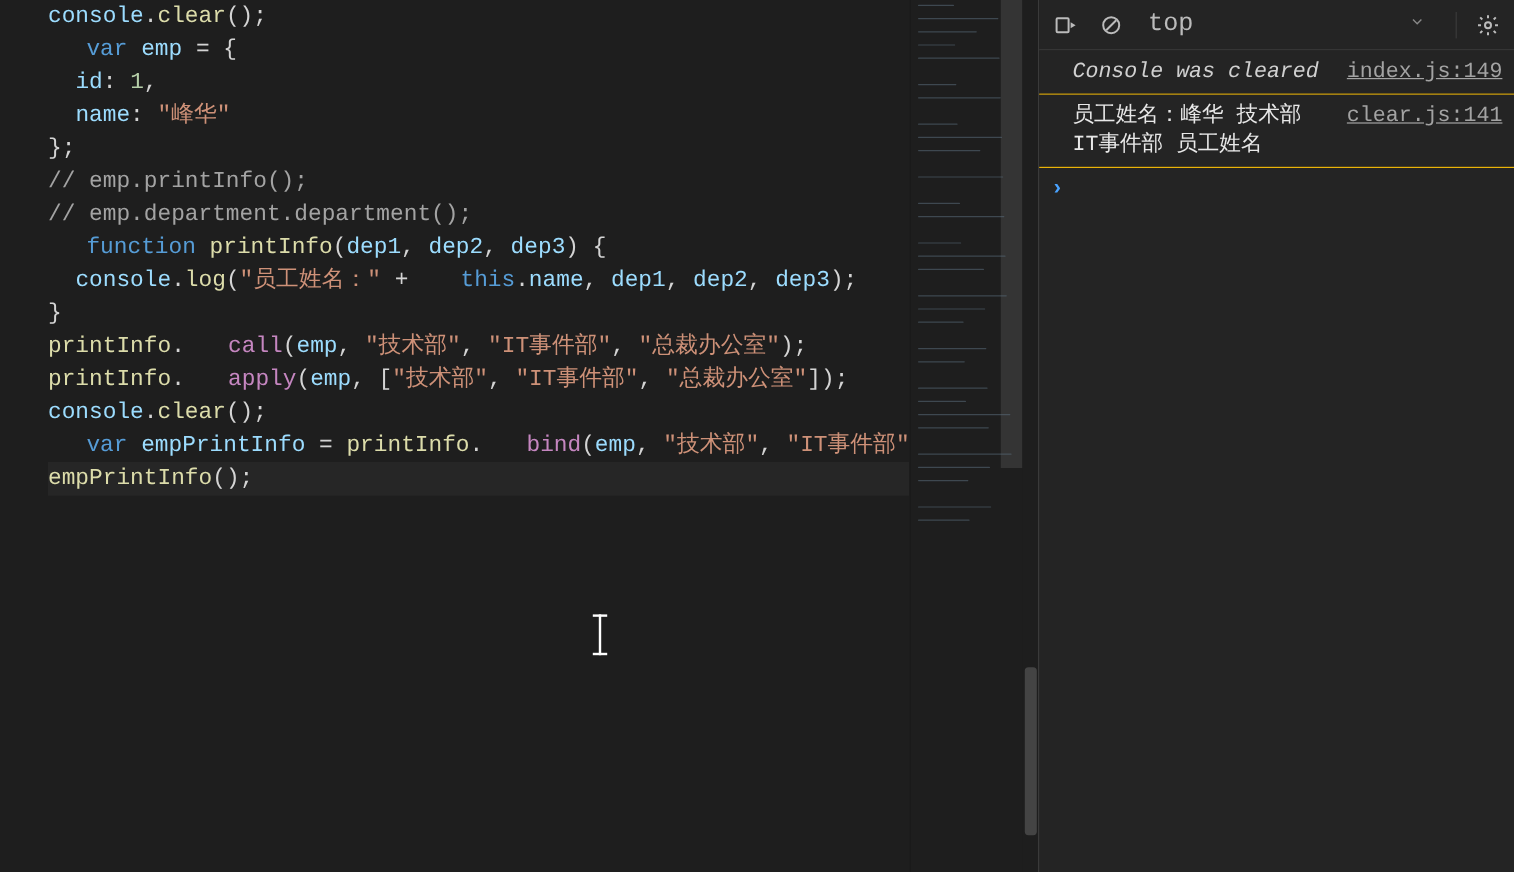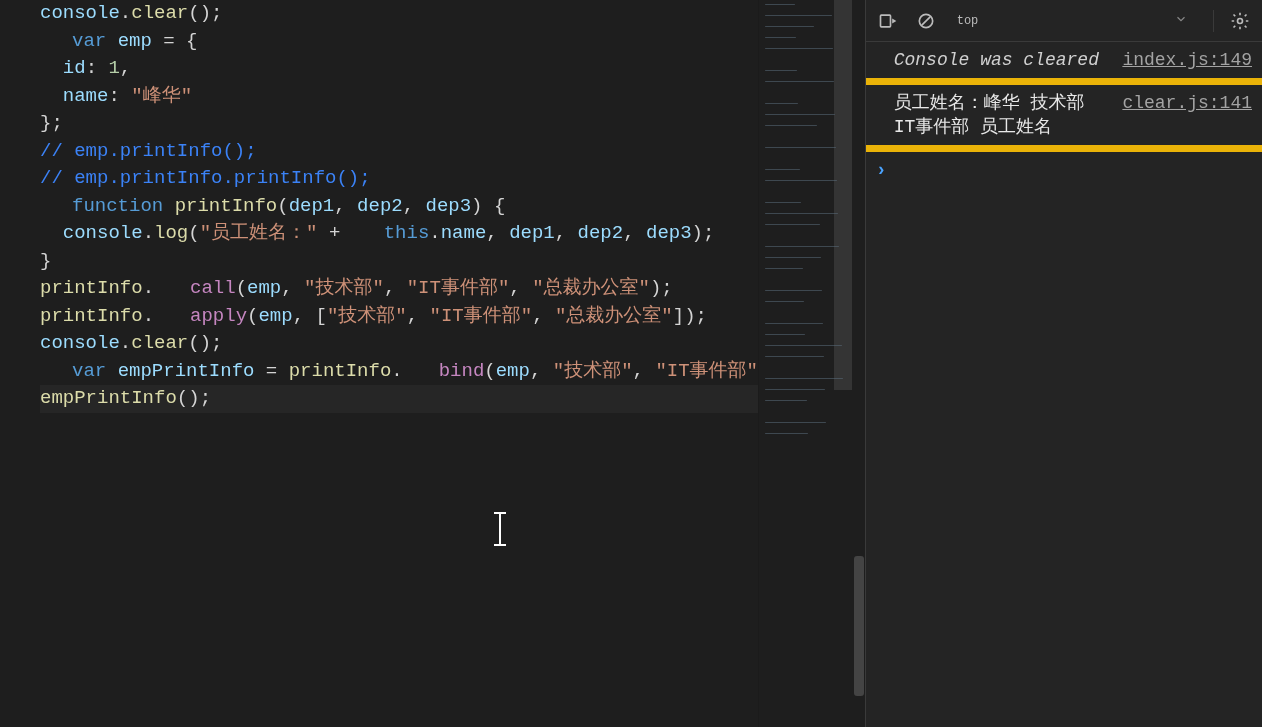--- a/index.html
+++ b/index.html
@@ -8,42 +8,42 @@
   .editor-pane { display:flex; flex:1 1 auto; min-width:0; background:#1e1e1e; color:#d4d4d4; position:relative; }
   .code-area { flex:1 1 auto; padding: 0 0 0 40px; line-height: 27.5px; overflow:hidden; position:relative; }
   .code-line { white-space: pre; font-family: inherit; }
   .active-line { background: rgba(255,255,255,0.04); }
   .tok-kw { color:#569cd6;margin-left:32px; }
   .tok-fn { color:#dcdcaa; }
   .tok-str { color:#ce9178; }
   .tok-num { color:#b5cea8; }
   .tok-obj { color:#9cdcfe; }
   .tok-var { color:#9cdcfe; }
-  .tok-cmt { color:#3b82f6; }
+  .tok-cmt { color:#a3a3a3; }
   .tok-call { color:#c586c0;margin-left:36px; }
   .tok-pun { color:#d4d4d4; }
 
   .minimap { width:100px; background:#1e1e1e; position:relative; border-left:1px solid #1b1b1b; }
   .minimap .mini-block { position:absolute; left:6px; width:70px; height:1px; background:#5a6b7a; opacity:.55; border-radius:1px; }
   .minimap .scroll-thumb { position:absolute; right:0; width:18px; background:rgba(180,180,180,0.15); }
 
   .vscrollbar { width:14px; background:#1e1e1e; position:relative; }
   .vscrollbar .thumb { position:absolute; left:2px; width:10px; background:#444; border-radius:3px; }
 
   .devtools { width:425px; background:#242424; color:#e8e8e8; display:flex; flex-direction:column; border-left:1px solid #3a3a3a; }
   .dt-toolbar { height:42px; display:flex; align-items:center; padding:0 10px; gap:14px; border-bottom:1px solid #3a3a3a; background:#242424; }
   .dt-icon { display:inline-flex; align-items:center; justify-content:center; width:24px; height:24px; color:#bbb; }
   .dt-icon svg { width:20px; height:20px; fill:none; stroke:#bbb; stroke-width:2; }
-  .dt-context { flex:1 1 auto; display:flex; align-items:center; justify-content:space-between; background:transparent; color:#bbb; height:28px; padding:0 4px; font-family: inherit; font-size:12px; border:1px solid transparent; border-radius:3px; margin-right:6px; }
+  .dt-context { flex:1 1 auto; display:flex; align-items:center; justify-content:space-between; background:transparent; color:#bbb; height:28px; padding:0 4px; font-family: inherit; font-size:21px; border:1px solid transparent; border-radius:3px; margin-right:6px; }
   .dt-context .chev svg { width:14px; height:14px; stroke:#888; stroke-width:2; fill:none; }
   .dt-divider { width:1px; height:22px; background:#3a3a3a; }
   .dt-settings svg { stroke:#bbb; }
 
   .dt-messages { flex:1 1 auto; font-family: inherit; font-size:18px; line-height:24px; }
-  .dt-msg { display:flex; justify-content:space-between; padding:6px 10px 6px 28px; border-bottom:7px solid #eab308; background:#242424; }
+  .dt-msg { display:flex; justify-content:space-between; padding:6px 10px 6px 28px; border-bottom:1px solid #eab308; background:#242424; }
   .dt-msg .msg-text { color:#d0d0d0; white-space:pre-wrap; font-style: italic; }
   .dt-msg .msg-text.plain { font-style: normal; color:#e8e8e8; }
   .dt-msg .msg-src { color:#a3a3a3; text-decoration: underline; white-space:nowrap; margin-left:10px; }
   .dt-input-row { display:flex; align-items:flex-start; padding:6px 10px 0 10px; }
   .dt-prompt { color:#4aa3ff; font-weight:bold; margin-right:8px; }
   .dt-console-input { flex:1 1 auto; background:transparent; border:none; outline:none; color:#e8e8e8; font-family:inherit; font-size:18px; height:24px; }
   .text-cursor-icon { position:absolute; width:22px; height:34px; pointer-events:none; }
   .text-cursor-icon::before, .text-cursor-icon::after { content:""; position:absolute; background:#fff; }
   .text-cursor-icon::before { left:10px; top:0; width:2px; height:34px; }
   .text-cursor-icon .cap-top, .text-cursor-icon .cap-bot { position:absolute; width:12px; height:2px; background:#fff; left:5px; }
@@ -57,21 +57,21 @@
   <div class="editor-pane">
     <div class="code-area" id="code-area">
 
       <div class="code-line"><span class="tok-obj">console</span><span class="tok-pun">.</span><span class="tok-fn">clear</span><span class="tok-pun">();</span></div>
         <div class="code-line"><span class="tok-kw">var</span><span> </span><span class="tok-var">emp</span><span> </span><span class="tok-pun">=</span><span> </span><span class="tok-pun">{</span></div>
         <div class="code-line"><span>  </span><span class="tok-var">id</span><span class="tok-pun">: </span><span class="tok-num">1</span><span class="tok-pun">,</span></div>
         <div class="code-line"><span>  </span><span class="tok-var">name</span><span class="tok-pun">: </span><span class="tok-str">"峰华"</span></div>
         <div class="code-line"><span class="tok-pun">};</span></div>
         <div class="code-line"><span></span></div>
         <div class="code-line"><span class="tok-cmt">// emp.printInfo();</span></div>
-        <div class="code-line"><span class="tok-cmt">// emp.printInfo.printInfo();</span></div>
+        <div class="code-line"><span class="tok-cmt">// emp.department.department();</span></div>
         <div class="code-line"><span></span></div>
         <div class="code-line"><span class="tok-kw">function</span><span> </span><span class="tok-fn">printInfo</span><span class="tok-pun">(</span><span class="tok-var">dep1</span><span class="tok-pun">, </span><span class="tok-var">dep2</span><span class="tok-pun">, </span><span class="tok-var">dep3</span><span class="tok-pun">) {</span></div>
         <div class="code-line"><span>  </span><span class="tok-obj">console</span><span class="tok-pun">.</span><span class="tok-fn">log</span><span class="tok-pun">(</span><span class="tok-str">"员工姓名："</span><span class="tok-pun"> + </span><span class="tok-kw">this</span><span class="tok-pun">.</span><span class="tok-var">name</span><span class="tok-pun">, </span><span class="tok-var">dep1</span><span class="tok-pun">, </span><span class="tok-var">dep2</span><span class="tok-pun">, </span><span class="tok-var">dep3</span><span class="tok-pun">);</span></div>
         <div class="code-line"><span class="tok-pun">}</span></div>
         <div class="code-line"><span></span></div>
         <div class="code-line"><span></span></div>
         <div class="code-line"><span class="tok-fn">printInfo</span><span class="tok-pun">.</span><span class="tok-call">call</span><span class="tok-pun">(</span><span class="tok-var">emp</span><span class="tok-pun">, </span><span class="tok-str">"技术部"</span><span class="tok-pun">, </span><span class="tok-str">"IT事件部"</span><span class="tok-pun">, </span><span class="tok-str">"总裁办公室"</span><span class="tok-pun">);</span></div>
         <div class="code-line"><span class="tok-fn">printInfo</span><span class="tok-pun">.</span><span class="tok-call">apply</span><span class="tok-pun">(</span><span class="tok-var">emp</span><span class="tok-pun">, [</span><span class="tok-str">"技术部"</span><span class="tok-pun">, </span><span class="tok-str">"IT事件部"</span><span class="tok-pun">, </span><span class="tok-str">"总裁办公室"</span><span class="tok-pun">]);</span></div>
         <div class="code-line"><span></span></div>
         <div class="code-line"><span class="tok-obj">console</span><span class="tok-pun">.</span><span class="tok-fn">clear</span><span class="tok-pun">();</span></div>

